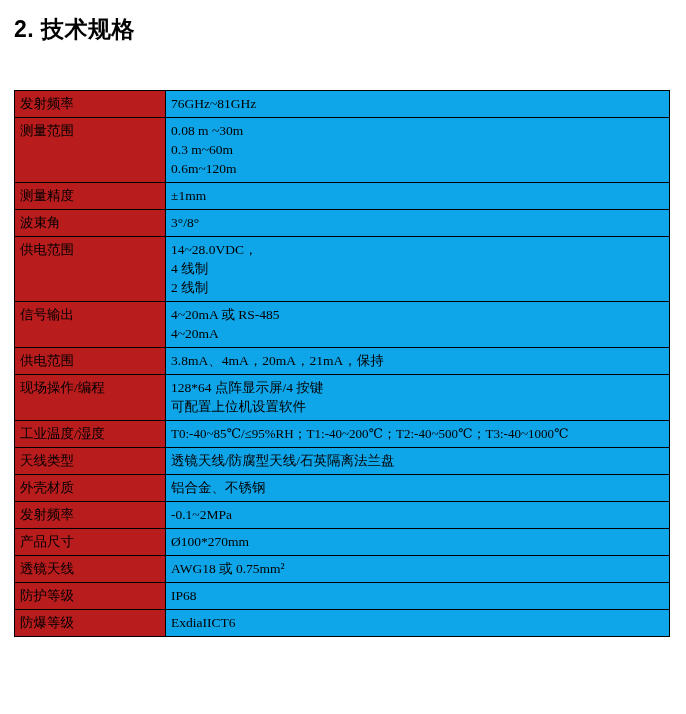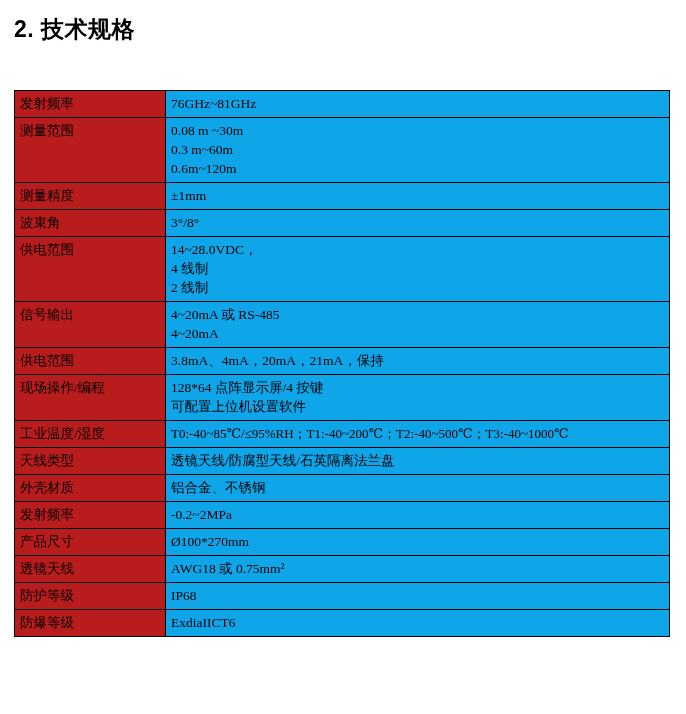--- a/index.html
+++ b/index.html
@@ -139,21 +139,21 @@
           </tr>
           <tr>
             <td class="label">外壳材质</td>
             <td class="value">
               <span class="val-line">铝合金、不锈钢</span>
             </td>
           </tr>
           <tr>
             <td class="label">发射频率</td>
             <td class="value">
-              <span class="val-line">-0.2~2MPa</span>
+              <span class="val-line">-0.1~2MPa</span>
             </td>
           </tr>
           <tr>
             <td class="label">产品尺寸</td>
             <td class="value">
               <span class="val-line">Ø100*270mm</span>
             </td>
           </tr>
           <tr>
             <td class="label">透镜天线</td>

